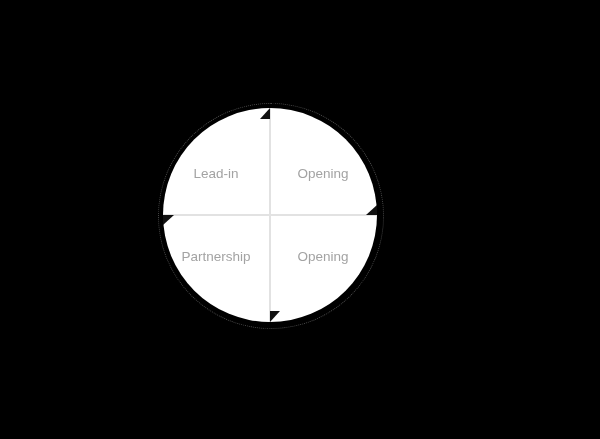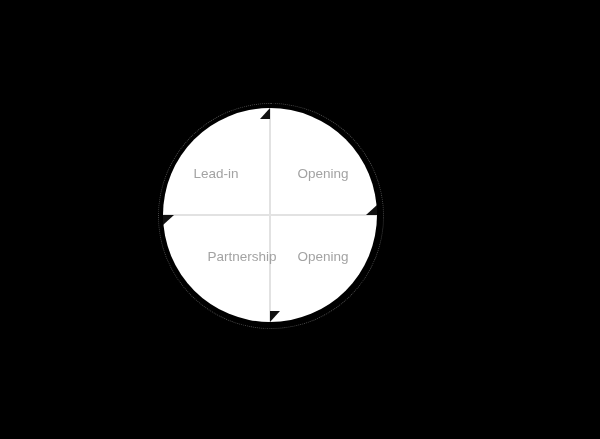--- a/index.html
+++ b/index.html
@@ -63,21 +63,21 @@
   .quad-label {
     position: absolute;
     color: #a3a3a3;
     font-size: 13.5px;
     line-height: 1;
     white-space: nowrap;
     transform: translate(-50%, -50%);
   }
   .quad-lead-in     { left: 53px;  top: 66px; }
   .quad-opening     { left: 160px; top: 66px; }
-  .quad-partnership { left: 53px;  top: 149px; margin-left: 26px; }
+  .quad-partnership { left: 53px;  top: 149px; }
   .quad-outcome     { left: 160px; top: 149px; }
 
   
   .marker {
     position: absolute;
     width: 0;
     height: 0;
   }
   .marker .num {
     position: absolute;

